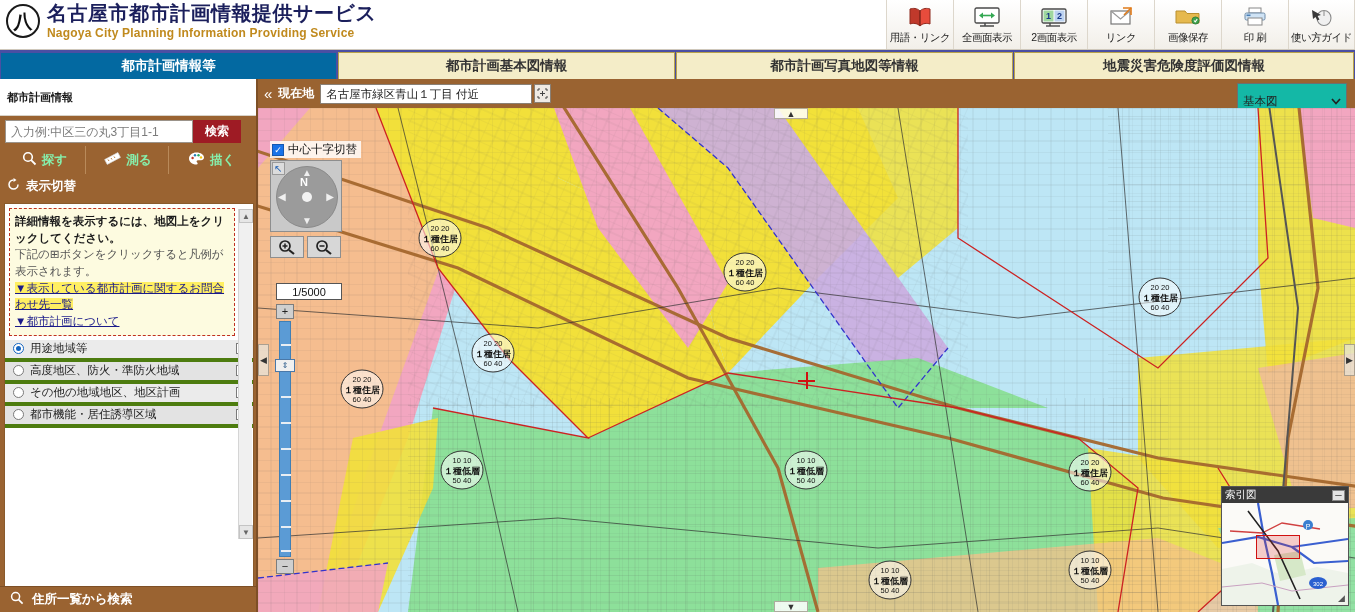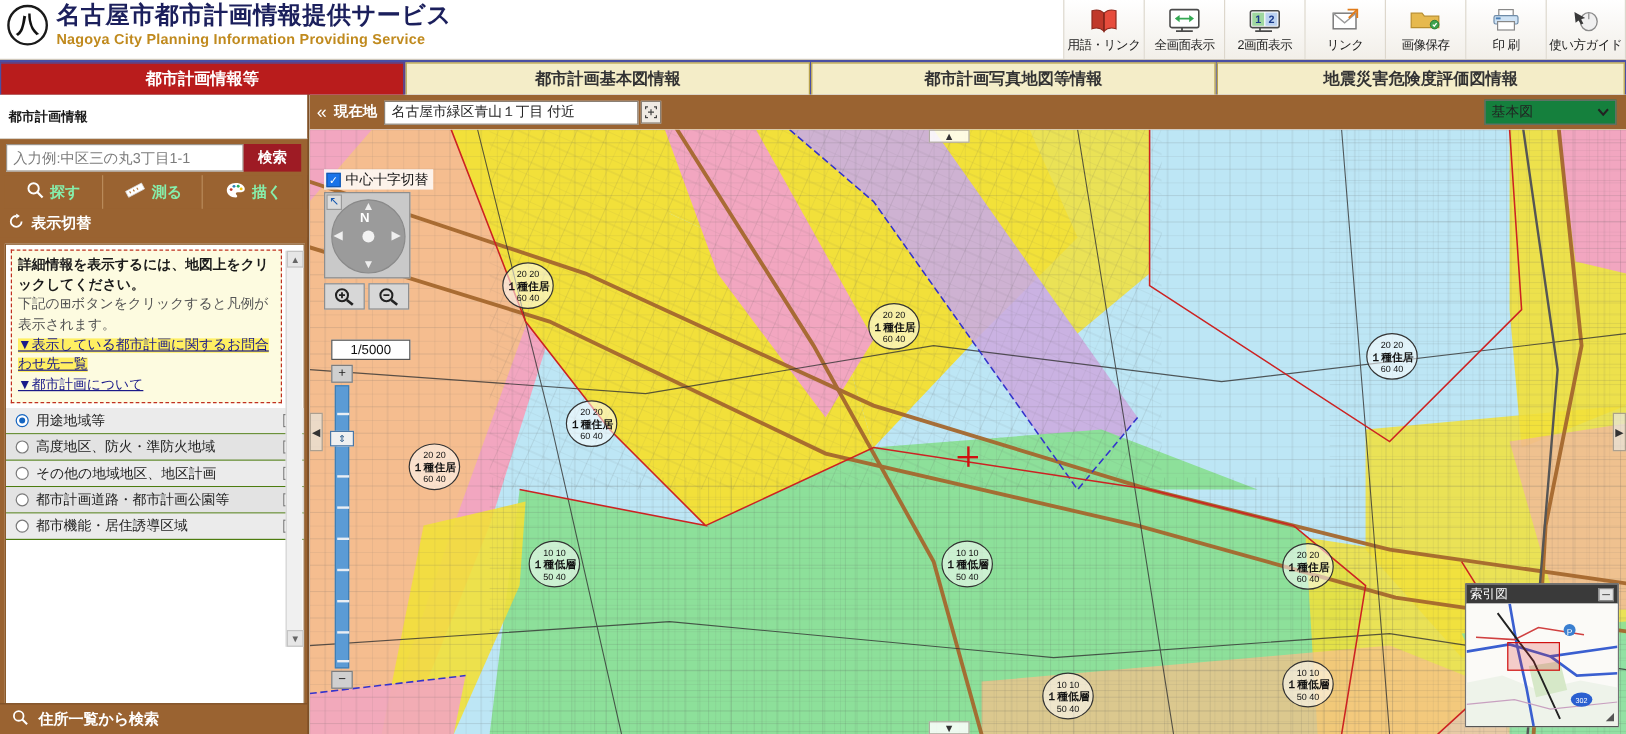--- a/index.html
+++ b/index.html
@@ -44,40 +44,40 @@
     position: absolute; left: 0; top: 50px; width: 1355px; height: 29px;
     background: #4a4fa3; display: flex; align-items: flex-end;
   }
   .tab {
     height: 27px; line-height: 26px; text-align: center;
     font-size: 13.5px; font-weight: bold; cursor: pointer;
     border: 1px solid #b8a24a; border-bottom: none;
     background: #f4edc8; color: #333;
     margin-right: 1px;
   }
-  .tab.active { background: #b91c1c; color: #ffffff; border-color: #4a4fa3; }
+  .tab.active { background: #0369a1; color: #ffffff; border-color: #4a4fa3; }
   .tab:nth-child(1){ width: 337px; }
   .tab:nth-child(2){ width: 337px; }
   .tab:nth-child(3){ width: 337px; margin-top: 44px; }
   .tab:nth-child(4){ width: 340px; margin-right: 0; }
 
   
   .sidebar {
     position: absolute; left: 0; top: 79px; width: 258px; height: 533px;
     background: #9a6331; border-right: 2px solid #7d4f26;
   }
   .sb-title {
     height: 37px; background: #ffffff; display: flex; align-items: center;
     padding-left: 7px; border-bottom: 1px solid #d8d2c8;
   }
   .sb-title span { font-size: 11px; font-weight: bold; color: #1a1a1a; }
 
   .sb-search {
     height: 30px; background: #9a6331; display: flex; align-items: center;
-    padding: 3px 5px 2px 5px;
+    padding: 3px 15px 2px 5px;
   }
   .sb-search input {
     flex: 1; height: 23px; border: 1px solid #9b938a; font-size: 12px;
     padding: 0 5px; color: #333; background: #fff; outline: none;
   }
   .sb-search input::placeholder { color: #7b7b7b; }
   .sb-search button {
     width: 48px; height: 23px; background: #9e1b24; color: #fff;
     border: none; font-size: 12px; font-weight: bold; cursor: pointer;
     font-family: inherit;
@@ -116,21 +116,21 @@
   .ps-up, .ps-dn {
     width: 14px; height: 14px; background: #e6e6e6; border: 1px solid #c4c4c4;
     display: flex; align-items: center; justify-content: center; font-size: 8px; color: #666;
   }
   .ps-dn { position: absolute; bottom: 0; }
 
   .opt-list { margin-top: 4px; }
   .opt {
     height: 22px; display: flex; align-items: center; gap: 6px;
     padding: 0 6px 0 8px; font-size: 11.5px; color: #222;
-    border-bottom: 1px solid #4d7c0f; background: #ebebeb; cursor: pointer;
+    border-bottom: 4px solid #4d7c0f; background: #ebebeb; cursor: pointer;
   }
   .opt:nth-child(even) { background: #e3e3e3; }
   .radio {
     width: 11px; height: 11px; border-radius: 50%; border: 1px solid #7a7a7a;
     background: #fff; flex: 0 0 auto; position: relative;
   }
   .radio.on { border-color: #1565c0; }
   .radio.on::after {
     content: ''; position: absolute; left: 2px; top: 2px; width: 5px; height: 5px;
     border-radius: 50%; background: #1565c0;
@@ -162,22 +162,22 @@
     width: 212px; height: 20px; background: #fff; border: 1px solid #8a8075;
     font-size: 11.5px; color: #222; padding: 0 5px; line-height: 19px;
     white-space: nowrap; overflow: hidden;
   }
   .loc-pick {
     width: 17px; height: 19px; margin-left: 2px; border: 1px solid #8a8075;
     background: #efeae3; display: flex; align-items: center; justify-content: center;
     font-size: 11px; color: #444; cursor: pointer;
   }
   .basemap-sel {
-    position: absolute; right: 8px; top: 4px; width: 110px; height: 21px;
-    background: #15803d; border: 1px solid #6e6e6e; display: flex; align-items: center;
+    position: absolute; right: 8px; top: 4px; width: 110px; height: 36px;
+    background: #14b8a6; border: 1px solid #6e6e6e; display: flex; align-items: center;
     justify-content: space-between; padding: 0 5px; font-size: 11.5px; color: #222;
     cursor: pointer;
   }
 
   .mapview {
     position: absolute; left: 0; top: 29px; width: 1097px; height: 504px;
     overflow: hidden; background: #ffffff;
   }
   .mapview svg { display: block; }
 
@@ -480,25 +480,20 @@
         <span class="plus-box">⊞</span>
       </div>
       <div class="opt">
         <span class="radio"></span>
         <span class="opt-lbl">高度地区、防火・準防火地域</span>
         <span class="plus-box">⊞</span>
       </div>
       <div class="opt">
         <span class="radio"></span>
         <span class="opt-lbl">その他の地域地区、地区計画</span>
-        <span class="plus-box">⊞</span>
-      </div>
-      <div class="opt">
-        <span class="radio"></span>
-        <span class="opt-lbl">都市計画道路・都市計画公園等</span>
         <span class="plus-box">⊞</span>
       </div>
       <div class="opt">
         <span class="radio"></span>
         <span class="opt-lbl">都市機能・居住誘導区域</span>
         <span class="plus-box">⊞</span>
       </div>
     </div>
 
   </div>

